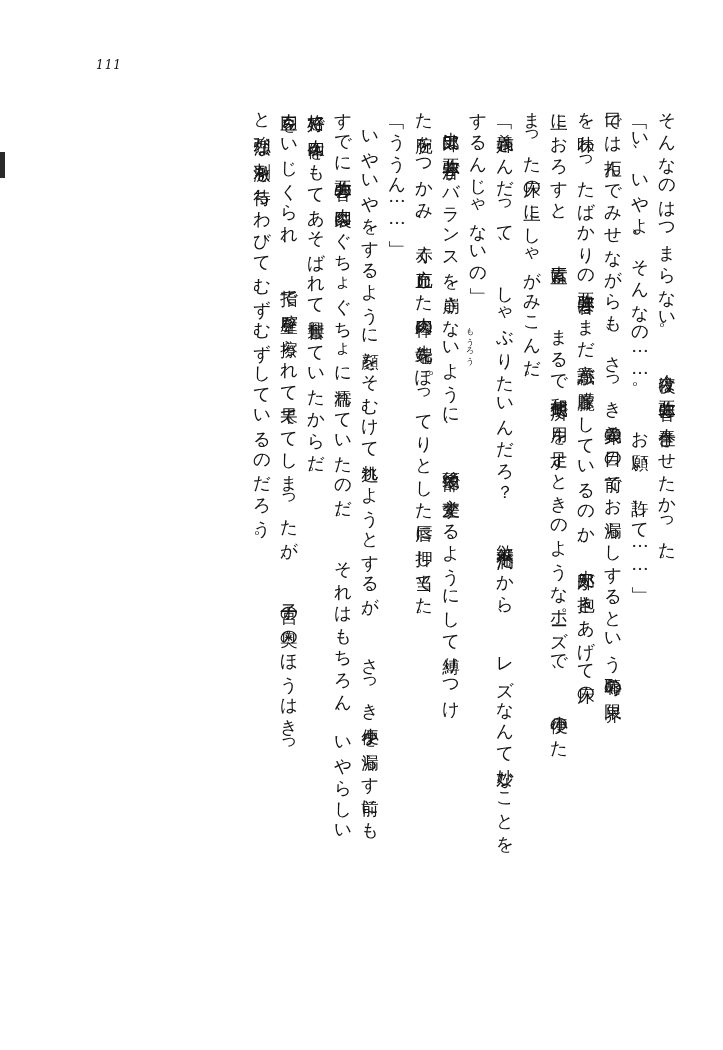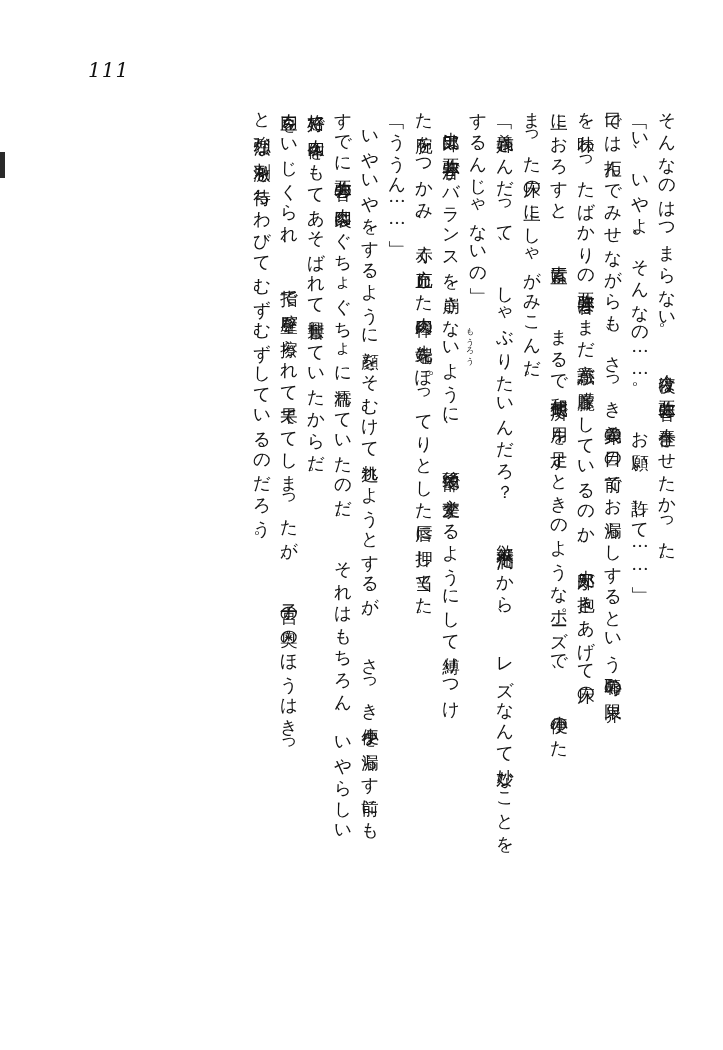--- a/index.html
+++ b/index.html
@@ -16,23 +16,23 @@
   }
   .page {
     position: relative;
     width: 723px;
     height: 1050px;
     background: #ffffff;
     box-sizing: border-box;
   }
   .page-number {
     position: absolute;
-    left: 88px;
+    left: 96px;
     top: 58px;
-    font-size: 20px;
+    font-size: 12px;
     font-style: italic;
     font-family: "DejaVu Serif", "Liberation Serif", serif;
     color: #111111;
     letter-spacing: 1px;
   }
   .text-block {
     position: absolute;
     top: 100px;
     left: 55px;
     right: 48px;

